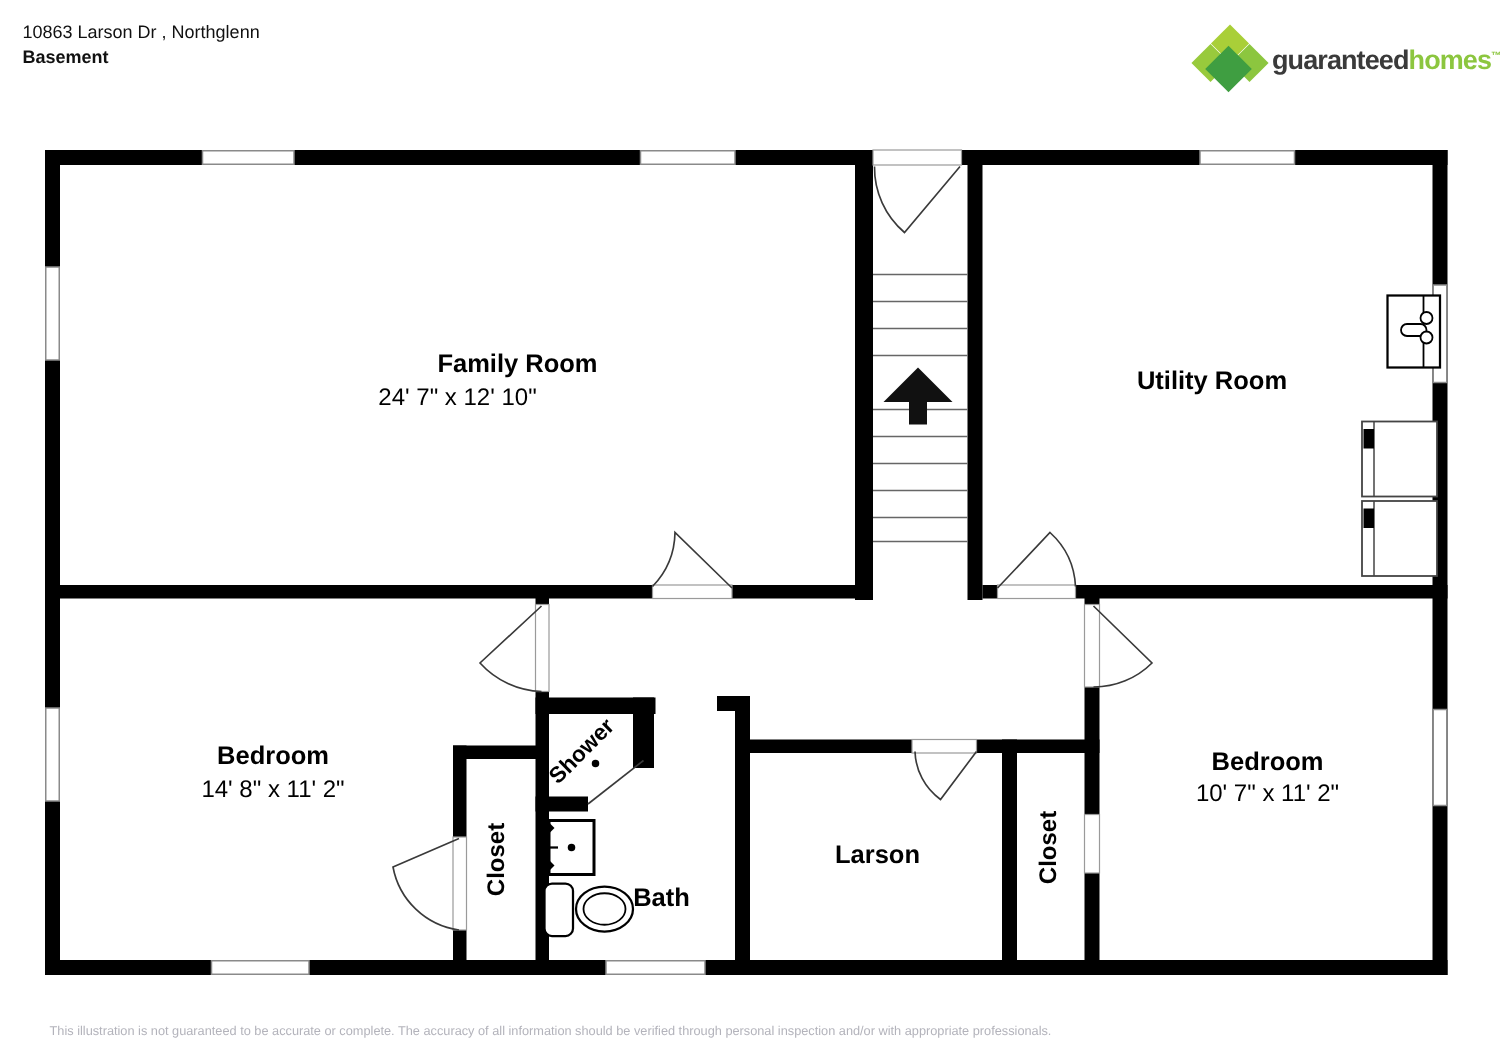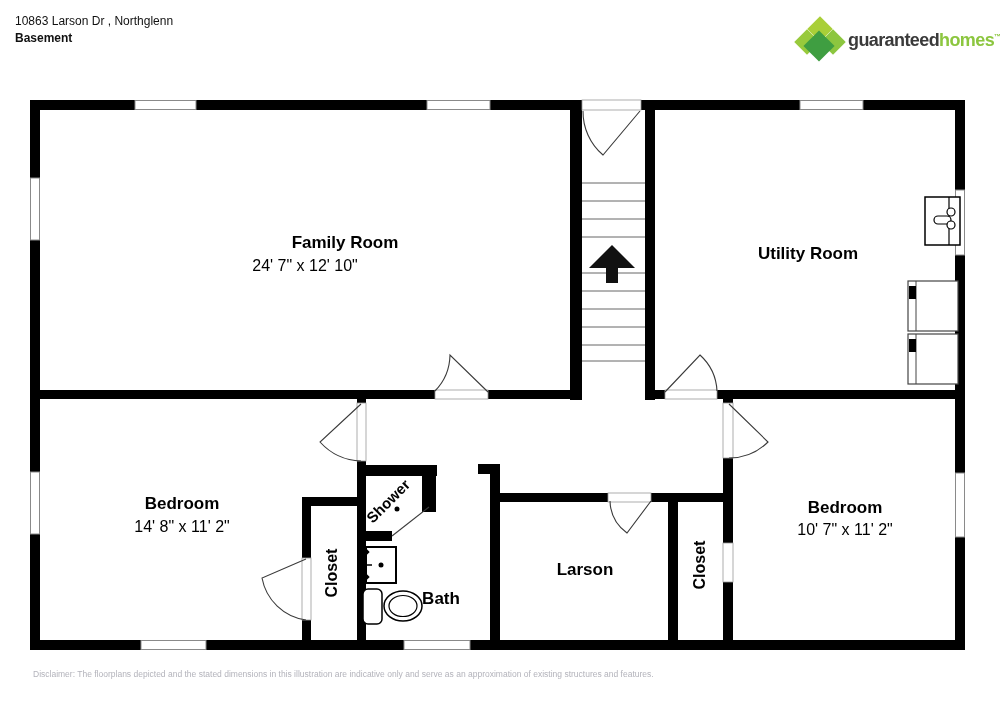--- a/index.html
+++ b/index.html
@@ -173,15 +173,15 @@
   <div class="lbl room-name" style="left:845px;top:508px;">Bedroom</div>
   <div class="lbl room-dims" style="left:845px;top:530px;">10' 7" x 11' 2"</div>
 
   <div class="lbl room-name" style="left:441px;top:563px;margin-top:36px;">Bath</div>
   <div class="lbl room-name" style="left:585px;top:570px;">Larson</div>
 
   <div class="lbl rot45" style="left:388px;top:501px;">Shower</div>
   <div class="lbl rot90 small-room" style="left:332px;top:573px;">Closet</div>
   <div class="lbl rot90 small-room" style="left:700px;top:565px;">Closet</div>
 
-  <div class="disc" style="top:669px;">Disclaimer: The floorplans depicted and the stated dimensions in this illustration are indicative only and serve as an approximation of existing structures and features.</div>
+  <div class="disc" style="top:682px;">This illustration is not guaranteed to be accurate or complete. The accuracy of all information should be verified through personal inspection and/or with appropriate professionals.</div>
 
 </div>
 
 </body></html>

